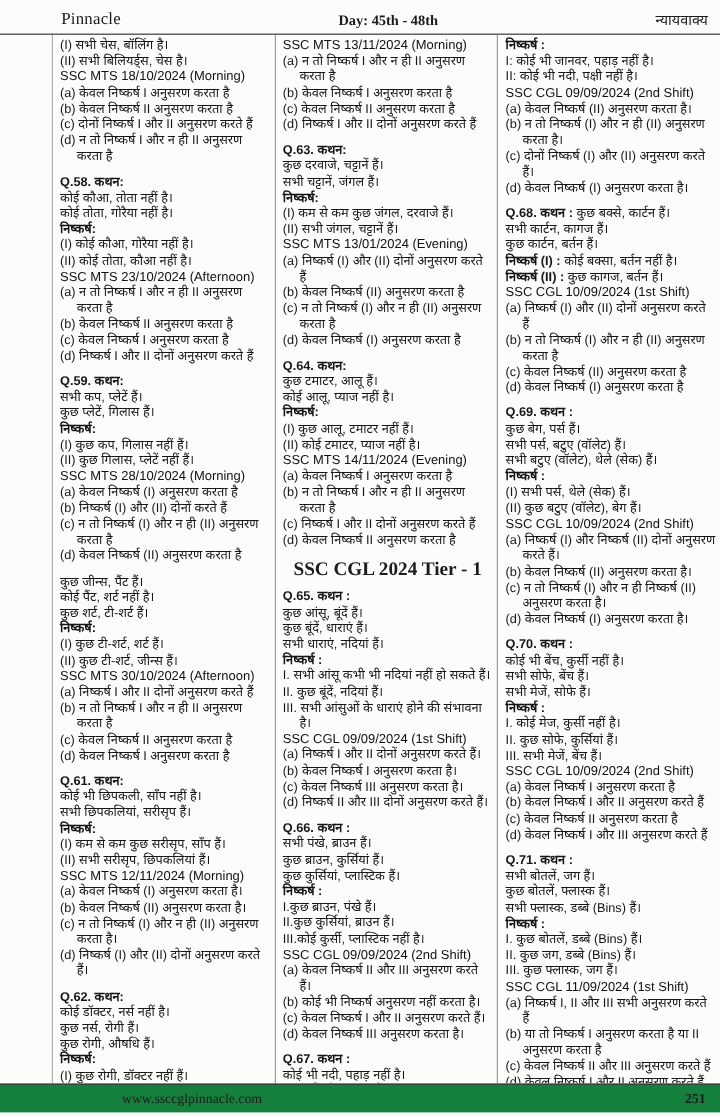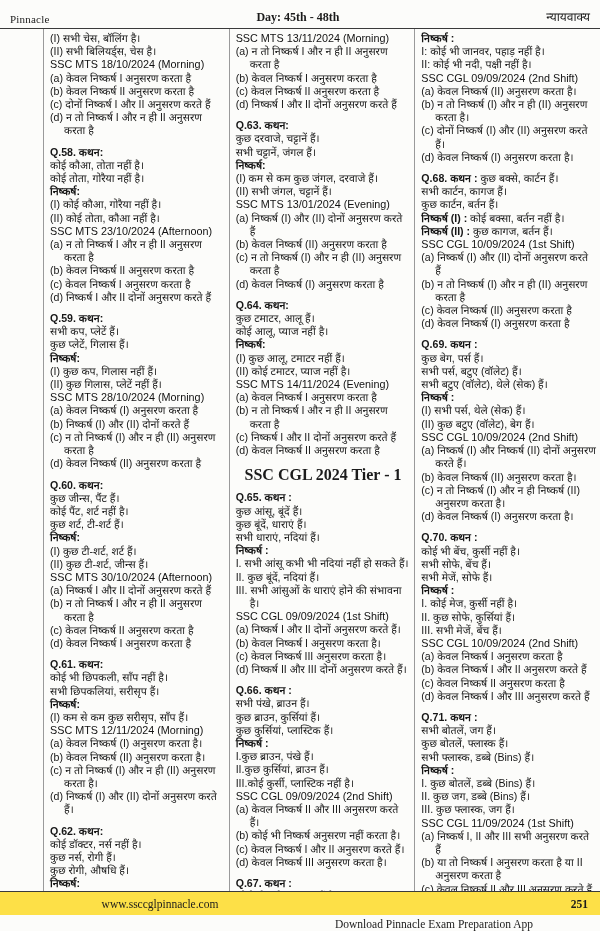--- a/index.html
+++ b/index.html
@@ -8,21 +8,21 @@
     position:relative; width:600px; height:931px; margin:0 auto;
     background:#fcfcfa; color:#1b1b1b; overflow:hidden;
     font-family:"Liberation Sans","DejaVu Sans",sans-serif;
   }
   
   .hdr {
     display:flex; justify-content:space-between; align-items:flex-end;
     padding:8px 10px 3px 10px; border-bottom:1.4px solid #3a3a3a;
     font-family:"Liberation Serif","DejaVu Serif",serif; font-size:13px;
   }
-  .hdr .brand { font-size:11px; letter-spacing:.2px; }
+  .hdr .brand { font-size:14px; letter-spacing:.2px;margin-left:41px; }
   .hdr .day   { font-weight:bold; font-size:12px; }
   .hdr .topic { font-size:12px; }
   
   .cols { display:flex; height:874px; overflow:hidden;margin-left:43px; }
   .col {
     width:200px; padding:3px 4px 0 6px; overflow:hidden;
     border-left:1px solid #9a9a9a;
   }
   .col:first-child { border-left:1px solid #9a9a9a; }
   .ln {
@@ -32,22 +32,22 @@
   .ln .b { font-weight:bold; }
   .exam { font-size:10.8px; color:#111; }
   .gap { height:8px; }
   .sechead {
     font-family:"Liberation Serif","DejaVu Serif",serif;
     font-weight:bold; font-size:16px; text-align:center;
     padding:9px 0 7px 0;
   }
   
   .ftr {
-    position:absolute; left:0; right:0; bottom:16px; height:24px;
-    border-top:1.4px solid #3a3a3a; background:#fde047;
+    position:absolute; left:0; right:0; bottom:4px; height:24px;
+    border-top:1.4px solid #3a3a3a; background:#15803d;
     display:flex; align-items:center;
     font-family:"Liberation Serif","DejaVu Serif",serif; font-size:11.5px;
   }
   .ftr .site { width:320px; text-align:center; }
   .ftr .app  { flex:1; text-align:center;margin-top:40px; }
   .ftr .pg   { width:52px; text-align:right; padding-right:12px;font-weight:bold; }
 </style>
 </head>
 <body>
 
@@ -86,38 +86,38 @@
         <div class="ln">कुछ प्लेटें, गिलास हैं।</div>
         <div class="ln"><span class="b">निष्कर्ष:</span></div>
         <div class="ln">(I) कुछ कप, गिलास नहीं हैं।</div>
         <div class="ln">(II) कुछ गिलास, प्लेटें नहीं हैं।</div>
         <div class="ln exam">SSC MTS 28/10/2024 (Morning)</div>
         <div class="ln">(a) केवल निष्कर्ष (I) अनुसरण करता है</div>
         <div class="ln">(b) निष्कर्ष (I) और (II) दोनों करते हैं</div>
         <div class="ln">(c) न तो निष्कर्ष (I) और न ही (II) अनुसरण करता है</div>
         <div class="ln">(d) केवल निष्कर्ष (II) अनुसरण करता है</div>
         <div class="gap"></div>
-        <div class="ln"><span class="b">Q.60. कथन:</span></div>
         <div class="ln">कुछ जीन्स, पैंट हैं।</div>
         <div class="ln">कोई पैंट, शर्ट नहीं है।</div>
         <div class="ln">कुछ शर्ट, टी-शर्ट हैं।</div>
         <div class="ln"><span class="b">निष्कर्ष:</span></div>
         <div class="ln">(I) कुछ टी-शर्ट, शर्ट हैं।</div>
         <div class="ln">(II) कुछ टी-शर्ट, जीन्स हैं।</div>
         <div class="ln exam">SSC MTS 30/10/2024 (Afternoon)</div>
         <div class="ln">(a) निष्कर्ष I और II दोनों अनुसरण करते हैं</div>
         <div class="ln">(b) न तो निष्कर्ष I और न ही II अनुसरण करता है</div>
         <div class="ln">(c) केवल निष्कर्ष II अनुसरण करता है</div>
         <div class="ln">(d) केवल निष्कर्ष I अनुसरण करता है</div>
         <div class="gap"></div>
         <div class="ln"><span class="b">Q.61. कथन:</span></div>
         <div class="ln">कोई भी छिपकली, साँप नहीं है।</div>
         <div class="ln">सभी छिपकलियां, सरीसृप हैं।</div>
         <div class="ln"><span class="b">निष्कर्ष:</span></div>
         <div class="ln">(I) कम से कम कुछ सरीसृप, साँप हैं।</div>
+        <div class="ln">(II) सभी सरीसृप, छिपकलियां हैं।</div>
         <div class="ln exam">SSC MTS 12/11/2024 (Morning)</div>
         <div class="ln">(a) केवल निष्कर्ष (I) अनुसरण करता है।</div>
         <div class="ln">(b) केवल निष्कर्ष (II) अनुसरण करता है।</div>
         <div class="ln">(c) न तो निष्कर्ष (I) और न ही (II) अनुसरण करता है।</div>
         <div class="ln">(d) निष्कर्ष (I) और (II) दोनों अनुसरण करते हैं।</div>
         <div class="gap"></div>
         <div class="ln"><span class="b">Q.62. कथन:</span></div>
         <div class="ln">कोई डॉक्टर, नर्स नहीं है।</div>
         <div class="ln">कुछ नर्स, रोगी हैं।</div>
         <div class="ln">कुछ रोगी, औषधि हैं।</div>

